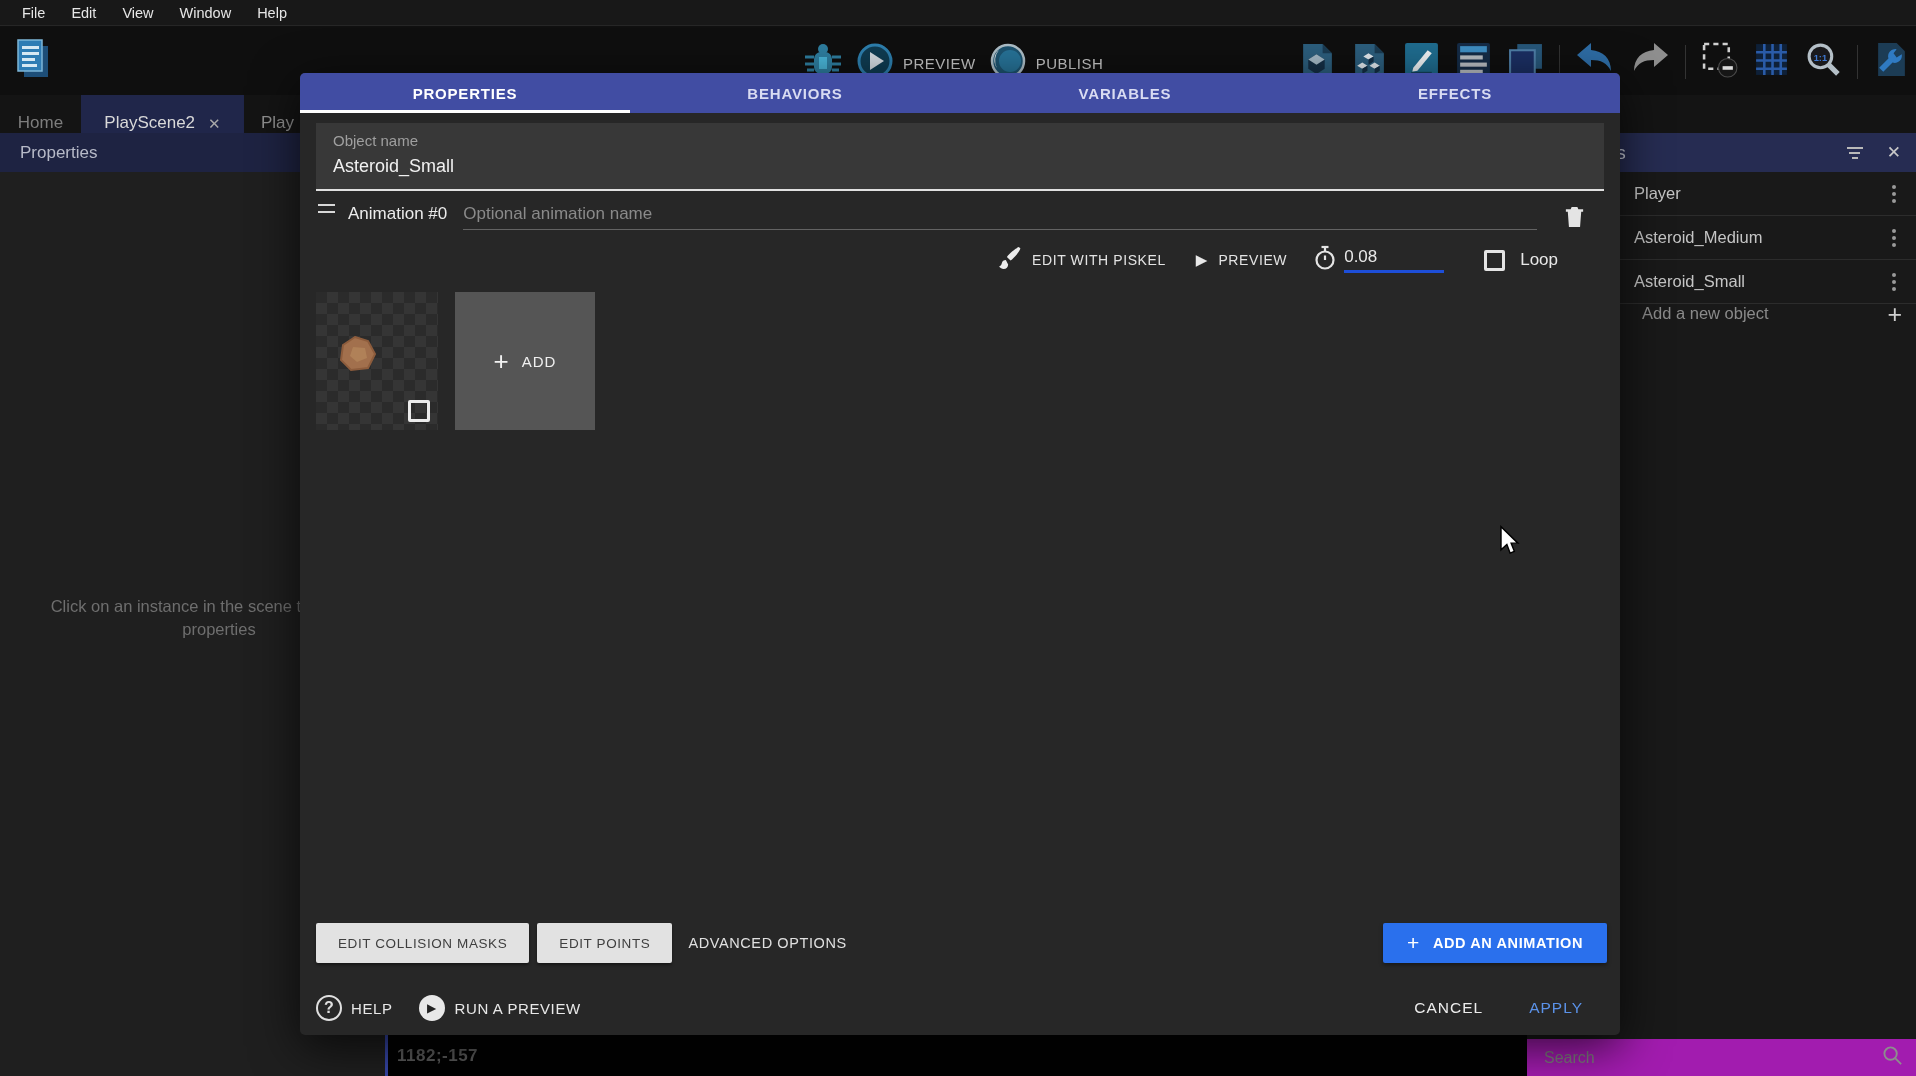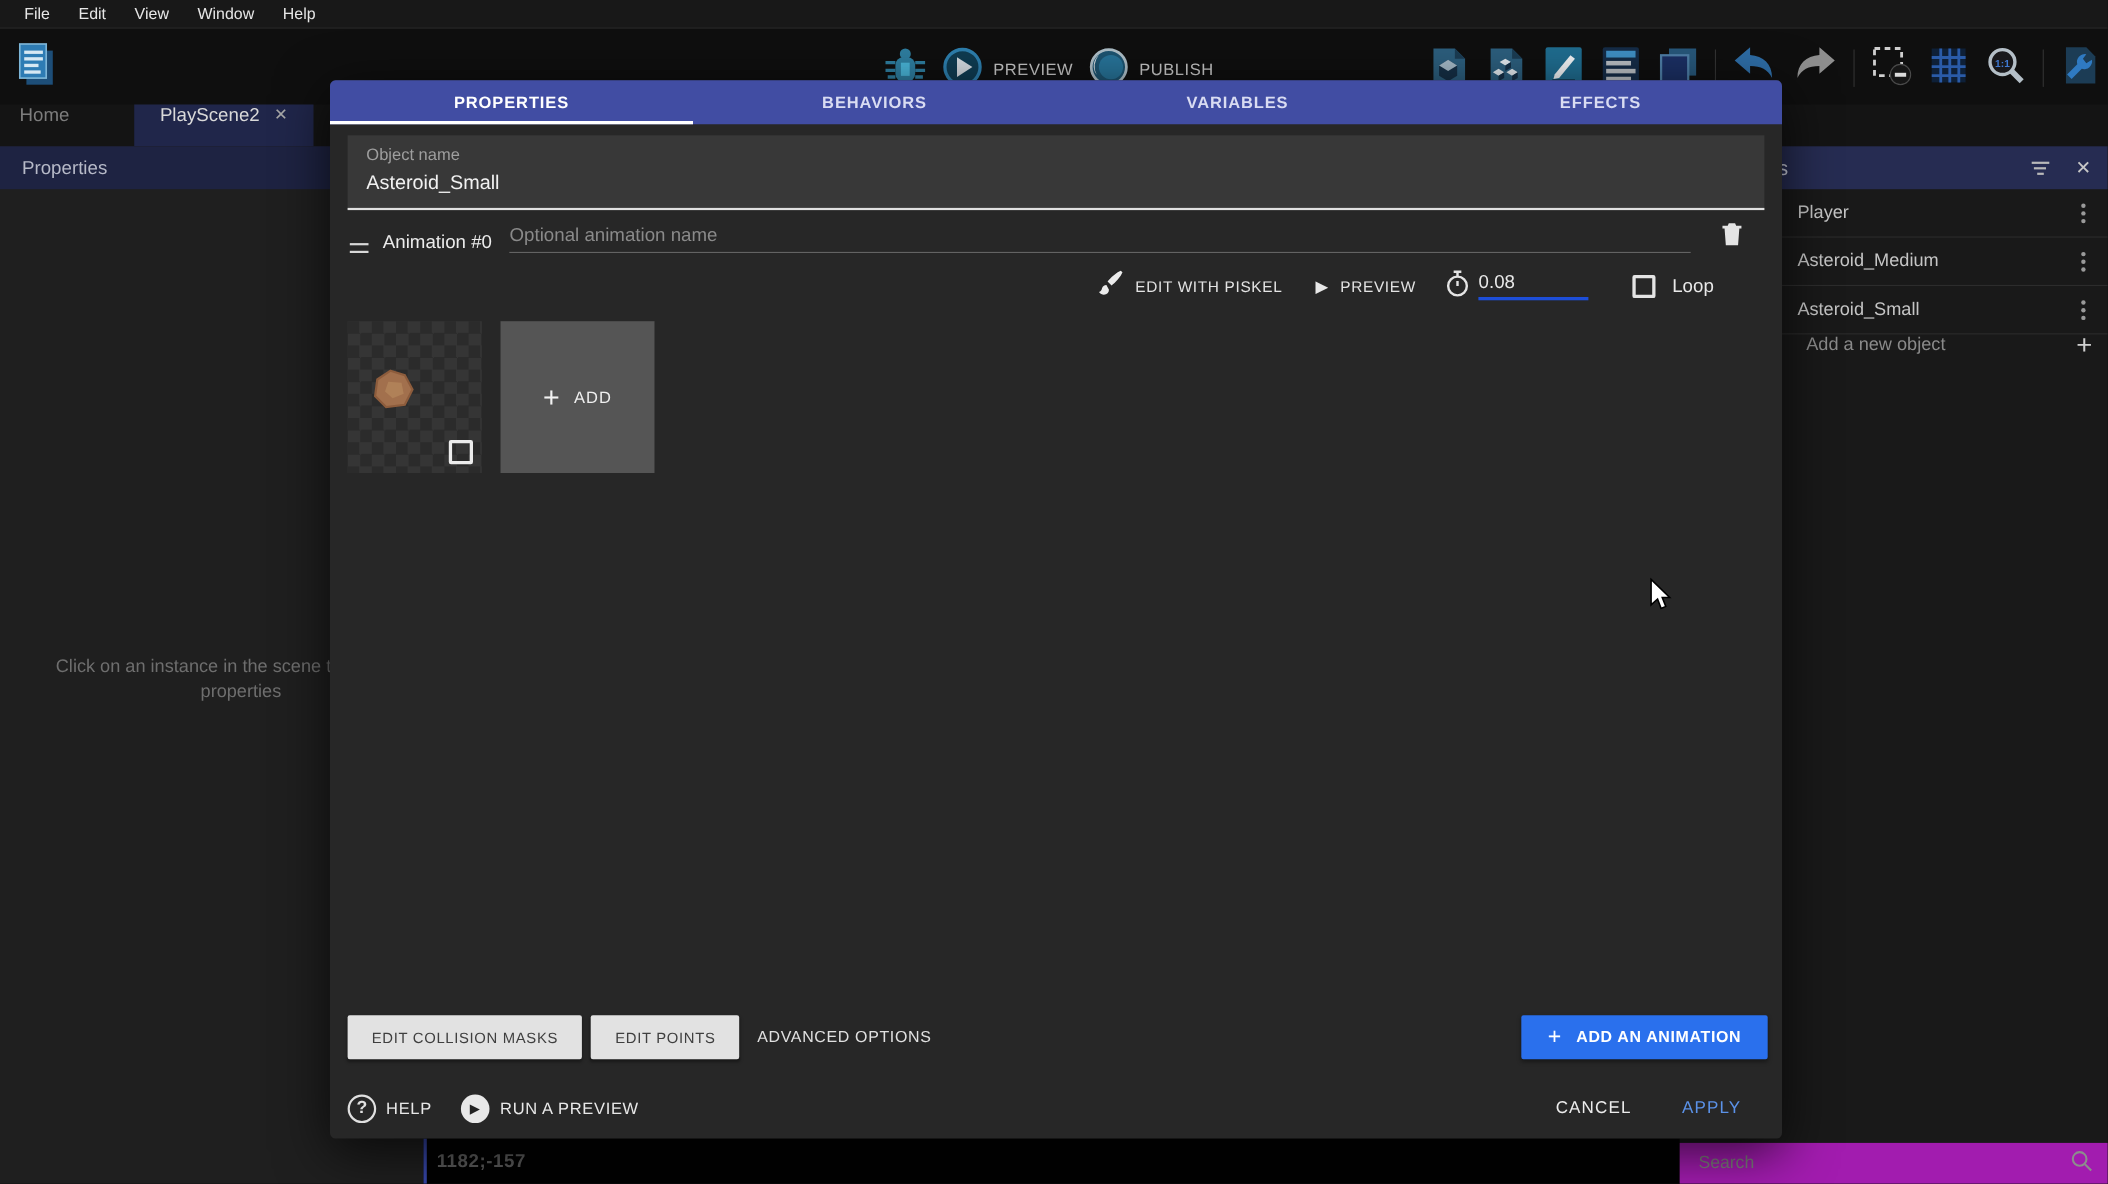--- a/index.html
+++ b/index.html
@@ -15,23 +15,23 @@
   
   .toolbar { position:absolute; left:0; top:27px; width:1916px; height:68px; background:#0f0f0f; }
   .tb-center { position:absolute; left:803px; top:12px; display:flex; align-items:center; gap:13px; }
   .tb-right { position:absolute; right:6px; top:14px; display:flex; align-items:center; gap:15px; }
   .tb-label { color:#c6c6c6; font-size:15px; letter-spacing:.5px; }
   .tb-sep { width:1px; height:34px; background:#333; }
   .tb-btn { display:flex; align-items:center; gap:9px; }
 
   
   .tabstrip { position:absolute; left:0; top:95px; width:1916px; height:38px; background:#141414; display:flex; }
-  .tab { display:flex; align-items:flex-start; justify-content:center; font-size:17px; }
+  .tab { display:flex; align-items:flex-end; justify-content:center; font-size:17px; }
   .tab-home { width:81px; color:#7d7d7d; }
-  .tab-active { width:163px; background:#20264a; color:#d9d9d9; gap:13px;margin-left:41px; }
+  .tab-active { width:163px; background:#20264a; color:#d9d9d9; gap:13px; }
   .tab-close { color:#a8a8a8; font-size:15px; }
   .tab-next { padding-left:17px; color:#8f8f8f; width:90px; justify-content:flex-start; }
 
   
   .left-panel { position:absolute; left:0; top:133px; width:386px; height:943px; background:#1f1f1f; }
   .panel-header { height:39px; background:#1e2342; color:#b7bac8; font-size:17px;
                   line-height:39px; padding-left:20px; }
   .hint { position:absolute; top:462px; left:14px; width:410px; text-align:center;
           color:#6e6e6e; font-size:16.5px; line-height:23px; }
 
@@ -68,21 +68,21 @@
   .dtab { flex:1; position:relative; display:flex; align-items:center; justify-content:center;
           color:#d9dcf2; font-size:15px; font-weight:bold; letter-spacing:.8px; }
   .dtab.active { color:#fff; }
   .dtab.active .underline { position:absolute; left:0; right:0; bottom:0; height:3px; background:#fff; }
 
   .card { margin:10px 16px 0; background:#383838; padding:9px 17px 12px; border-bottom:2px solid #e0e0e0; }
   .card-label { color:#9f9f9f; font-size:15px; }
   .card input { display:block; width:100%; margin-top:7px; background:transparent; border:none; outline:none;
                 color:#f1f1f1; font-size:18px; font-family:inherit; }
 
-  .anim-header { display:flex; align-items:flex-end; margin:13px 34px 12px 18px; height:26px; }
+  .anim-header { display:flex; align-items:flex-start; margin:13px 34px 12px 18px; height:26px; }
   .drag-handle { width:17px; height:9px; border-top:2px solid #d8d8d8; border-bottom:2px solid #d8d8d8; margin-right:13px; }
   .anim-title { color:#ececec; font-size:17px; white-space:nowrap; }
   .anim-name { flex:1; margin:0 26px 0 16px; border-bottom:1px solid #636363; }
   .anim-name input { width:100%; background:transparent; border:none; outline:none; padding-bottom:5px;
                      color:#e8e8e8; font-size:17px; font-family:inherit; }
   .anim-name input::placeholder { color:#8a8a8a; }
 
   .controls-row { display:flex; align-items:center; justify-content:flex-end; margin:15px 62px 0 0; height:30px; }
   .ctl-text { color:#e3e3e3; font-size:14px; letter-spacing:.6px; }
   .play-glyph { color:#e8e8e8; font-size:15px; }

